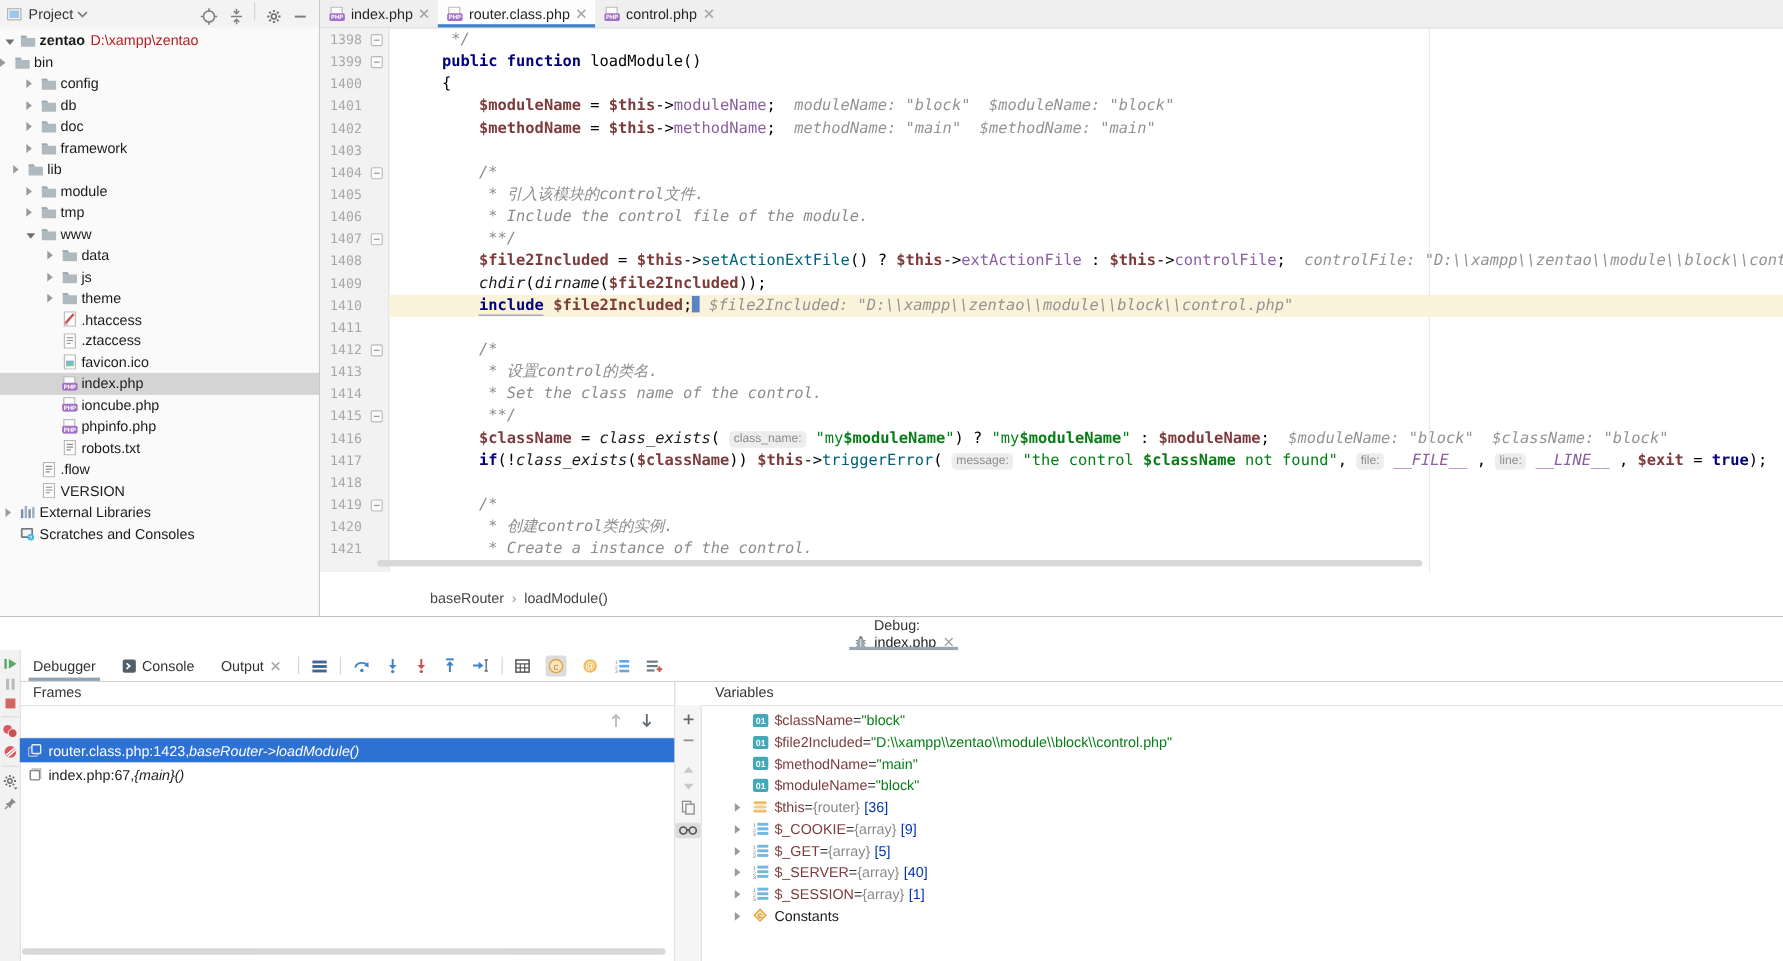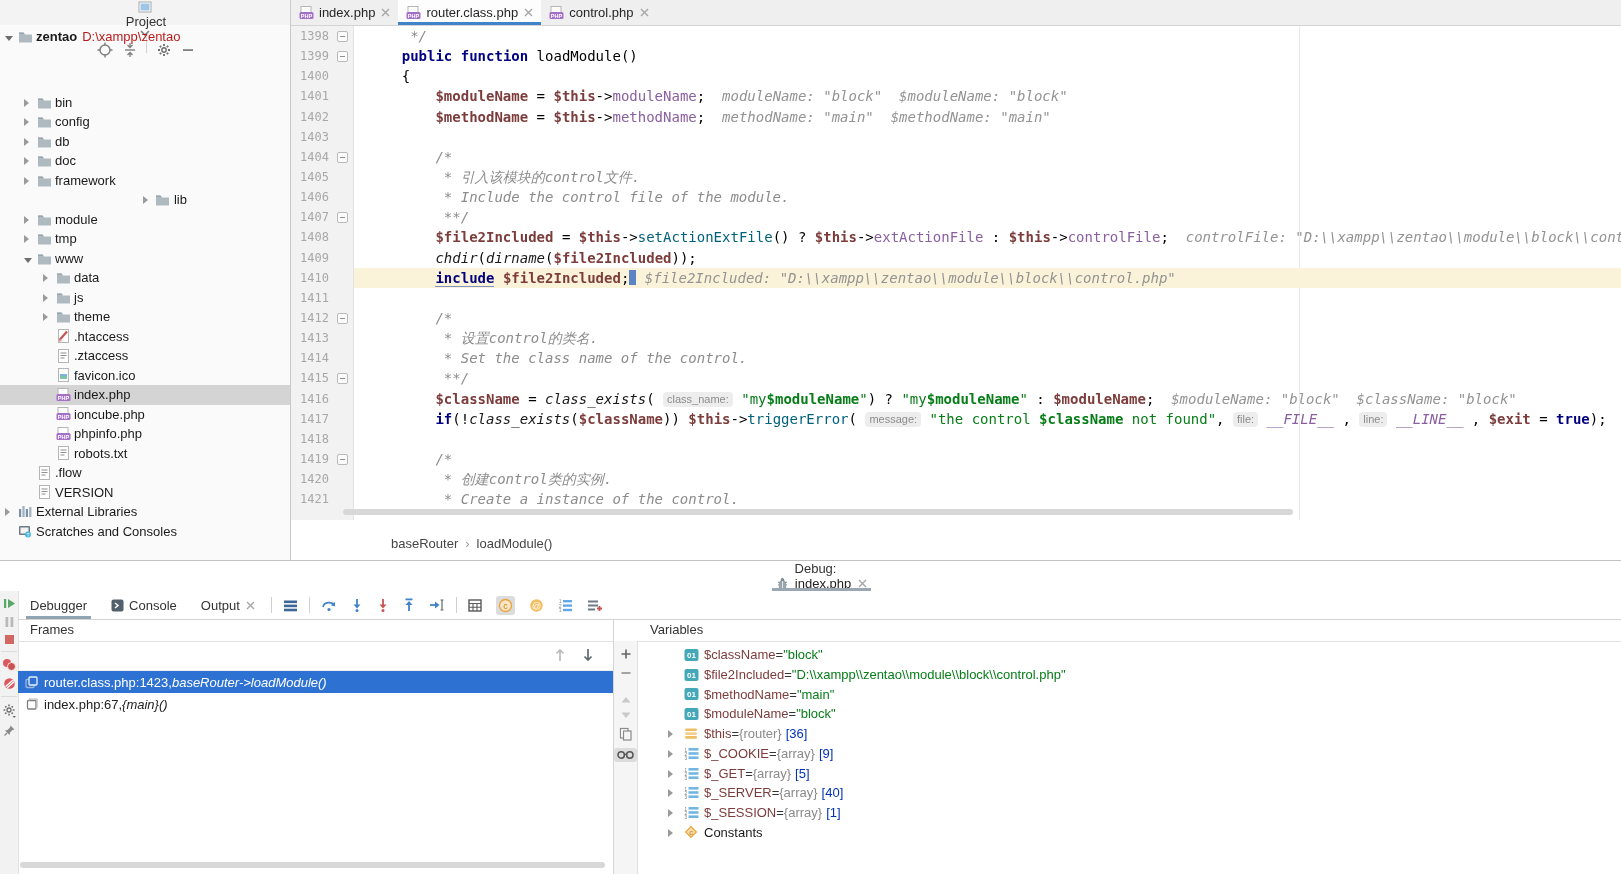--- a/index.html
+++ b/index.html
@@ -1,20 +1,20 @@
 <!DOCTYPE html>
 <html><head>
 <meta charset="utf-8">
 <style>
   html,body{margin:0;padding:0;background:#ddd;}
   .app{position:relative;width:1621px;height:874px;background:#fff;font-family:"Liberation Sans",sans-serif;font-size:13px;color:#222;overflow:hidden;user-select:none;}
   .icon{display:inline-flex;align-items:center;justify-content:center;vertical-align:middle;}
   
   .project{position:absolute;left:0;top:0;width:290px;height:560px;background:#FAFAFA;border-right:1px solid #C9C9C9;}
-  .project-header{height:25px;display:flex;align-items:center;padding:0 6px;background:#F3F3F3;flex-direction:column;}
+  .project-header{height:25px;display:flex;align-items:center;padding:0 6px;background:#F3F3F3;}
   .project-header .title{margin:0 4px 0 6px;color:#333;}
   .project-header .spacer{flex:1;}
   .project-header .hicon{margin:0 5px;cursor:pointer;}
   .vsep{width:1px;height:16px;background:#D2D2D2;margin:0 4px;}
   .tree{position:absolute;top:27px;left:0;right:0;bottom:0;overflow:hidden;}
   .trow{height:19.5px;display:flex;align-items:center;white-space:nowrap;cursor:pointer;}
   .trow.sel{background:#D4D4D4;}
   .arrow{width:11px;display:inline-block;flex:0 0 11px;}
   .arr-r{width:0;height:0;border-left:5px solid #9A9A9A;border-top:4px solid transparent;border-bottom:4px solid transparent;display:inline-block;}
   .arr-d{width:0;height:0;border-top:5px solid #6E6E6E;border-left:4px solid transparent;border-right:4px solid transparent;display:inline-block;}
@@ -142,21 +142,21 @@
           <span class="arrow"><span class="arr-d"></span></span>
           <span class="ticon">
             <svg width="15" height="13">
               <path d="M1 2.5 h4.5 l1.5 2 H14 v8 H1 z" fill="#AEB9C0"></path>
               <path d="M1 2.5 h4.5 l1 1.4 H1 z" fill="#98A6AF"></path>
             </svg>
           </span>
           <span class="tlabel"><b>zentao</b></span>
           <span class="tsuffix">D:\xampp\zentao</span>
         </div>
-        <div class="trow" style="padding-left: 24px; margin-top: 46px;">
+        <div class="trow" style="">
           <span class="arrow"><span class="arr-r"></span></span>
           <span class="ticon">
             <svg width="15" height="13">
               <path d="M1 2.5 h4.5 l1.5 2 H14 v8 H1 z" fill="#AEB9C0"></path>
               <path d="M1 2.5 h4.5 l1 1.4 H1 z" fill="#98A6AF"></path>
             </svg>
           </span>
           <span class="tlabel">bin</span>
         </div>
         <div class="trow" style="padding-left: 24px;">
@@ -192,21 +192,21 @@
         <div class="trow" style="padding-left: 24px;">
           <span class="arrow"><span class="arr-r"></span></span>
           <span class="ticon">
             <svg width="15" height="13">
               <path d="M1 2.5 h4.5 l1.5 2 H14 v8 H1 z" fill="#AEB9C0"></path>
               <path d="M1 2.5 h4.5 l1 1.4 H1 z" fill="#98A6AF"></path>
             </svg>
           </span>
           <span class="tlabel">framework</span>
         </div>
-        <div class="trow" style="padding-left: 40px; justify-content: center;">
+        <div class="trow" style="padding-left: 12px;">
           <span class="arrow"><span class="arr-r"></span></span>
           <span class="ticon">
             <svg width="15" height="13">
               <path d="M1 2.5 h4.5 l1.5 2 H14 v8 H1 z" fill="#AEB9C0"></path>
               <path d="M1 2.5 h4.5 l1 1.4 H1 z" fill="#98A6AF"></path>
             </svg>
           </span>
           <span class="tlabel">lib</span>
         </div>
         <div class="trow" style="padding-left: 24px;">

